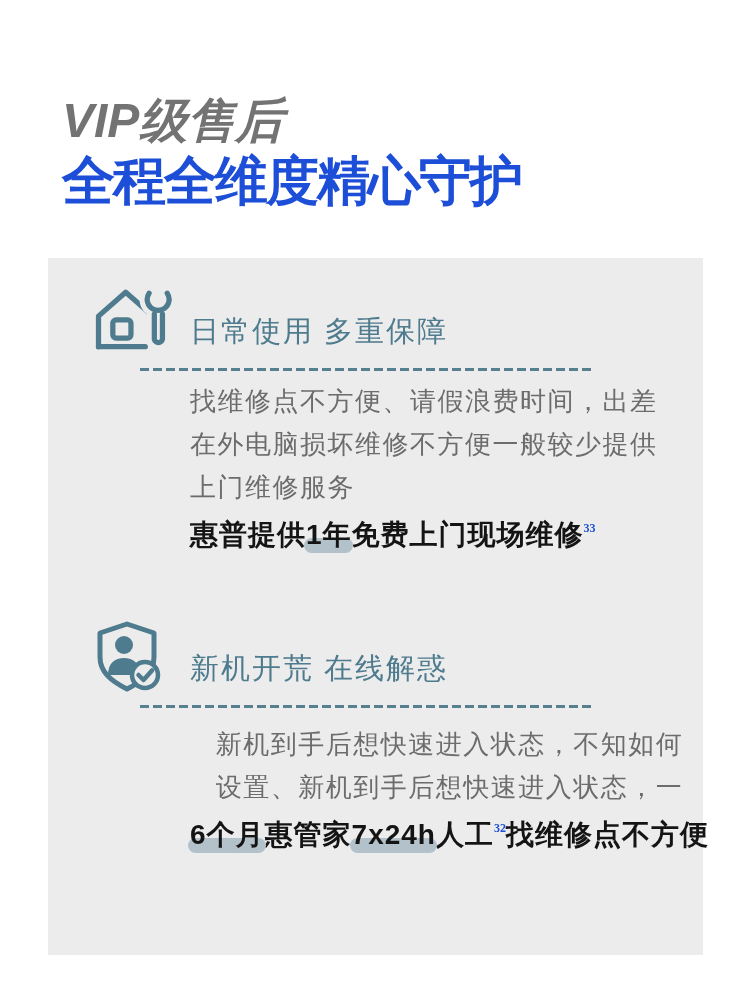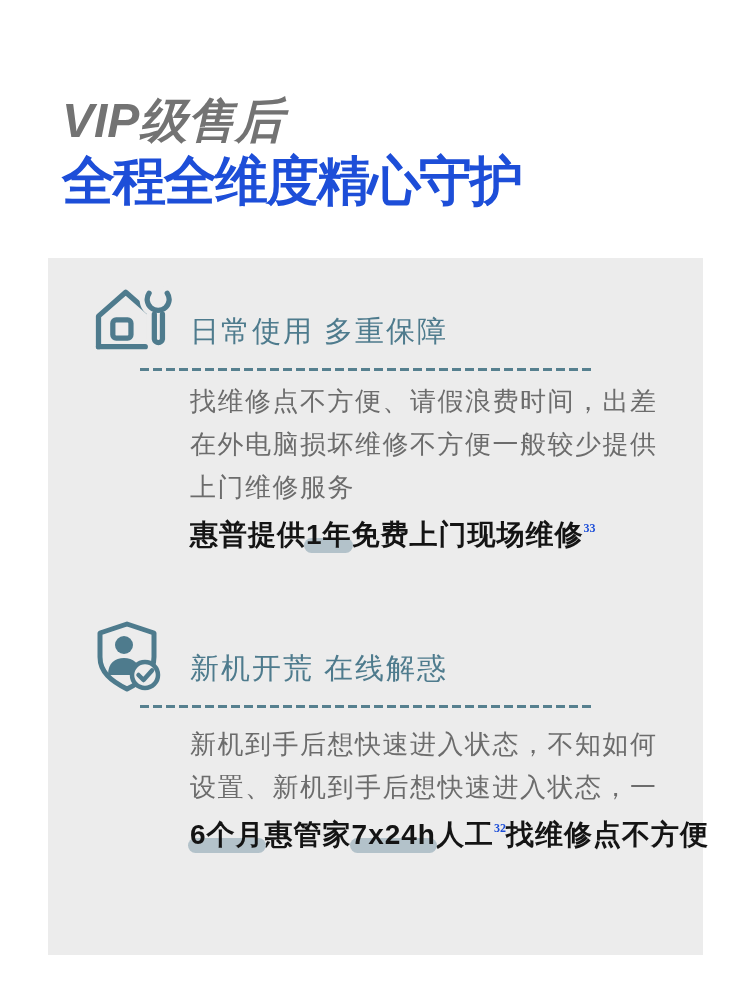--- a/index.html
+++ b/index.html
@@ -42,21 +42,21 @@
     position:absolute;left:92px;top:110px;
     width:452px;height:3px;
     background:repeating-linear-gradient(90deg,#56808f 0 9px,transparent 9px 13px);
   }
   .card-body{
     position:absolute;left:142px;
     font-size:26px;line-height:43px;letter-spacing:1.5px;
     color:#6c6c6c;white-space:nowrap;
   }
   #card-daily .card-body{top:122px;}
-  #card-onboarding .card-body{top:128px;}
+  #card-onboarding .card-body{top:128px;text-align:center;}
   .bold-line{
     color:#141414;font-weight:bold;font-size:28px;letter-spacing:1px;
   }
   .hl{position:relative;z-index:0;}
   .hl::after{
     content:"";position:absolute;left:-2px;right:-1px;bottom:-3px;
     height:15px;border-radius:8px;background:#b3c2ca;z-index:-1;
   }
   sup.fn{
     font-size:12px;font-weight:bold;color:#1d4ed8;

